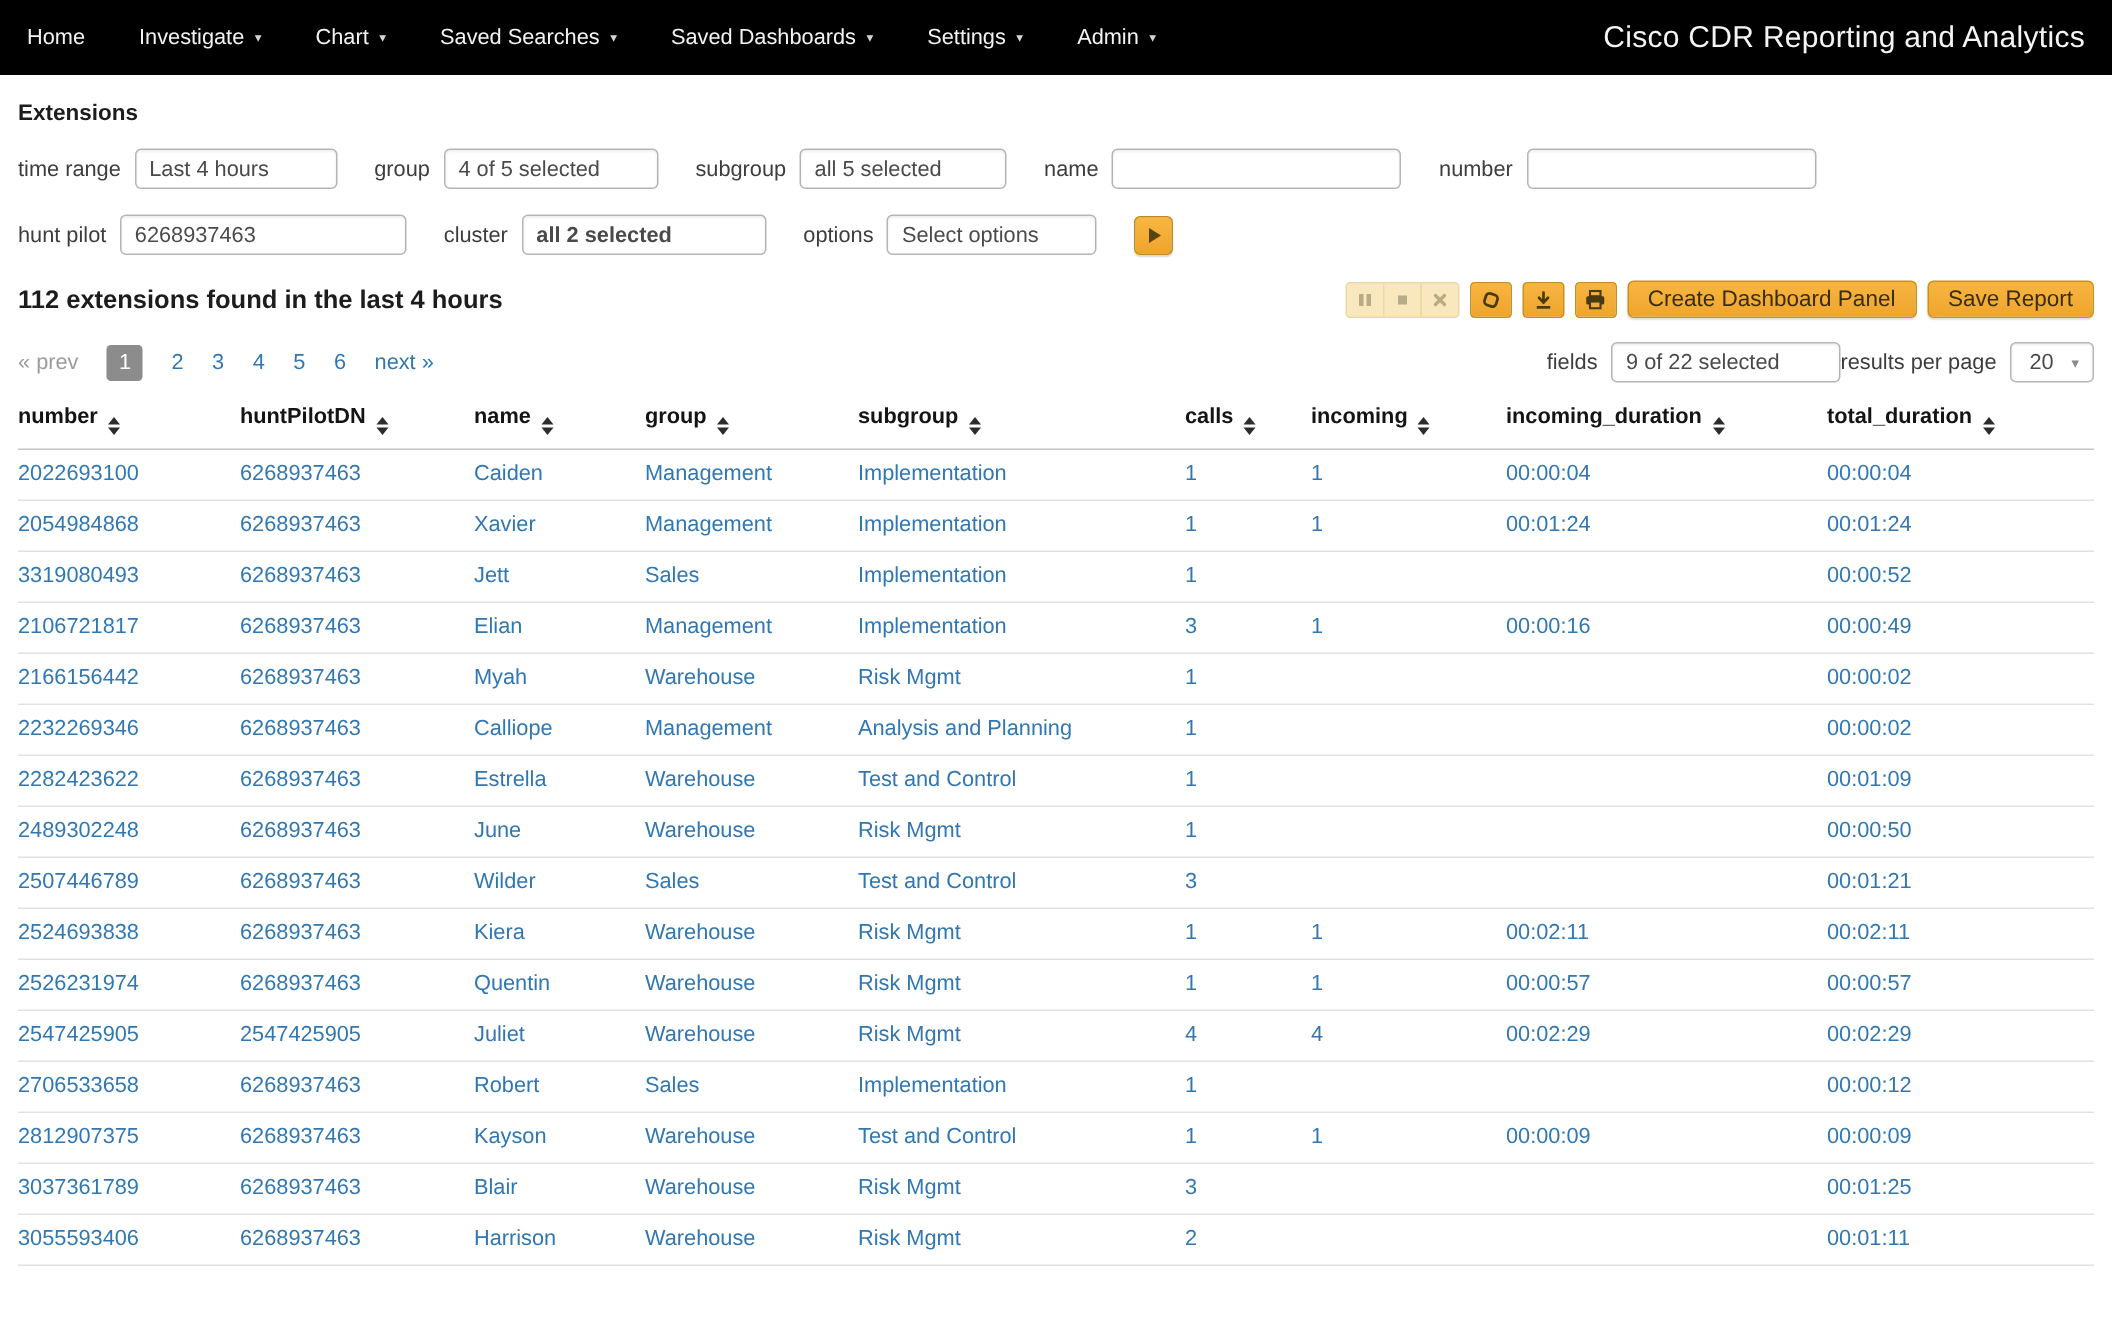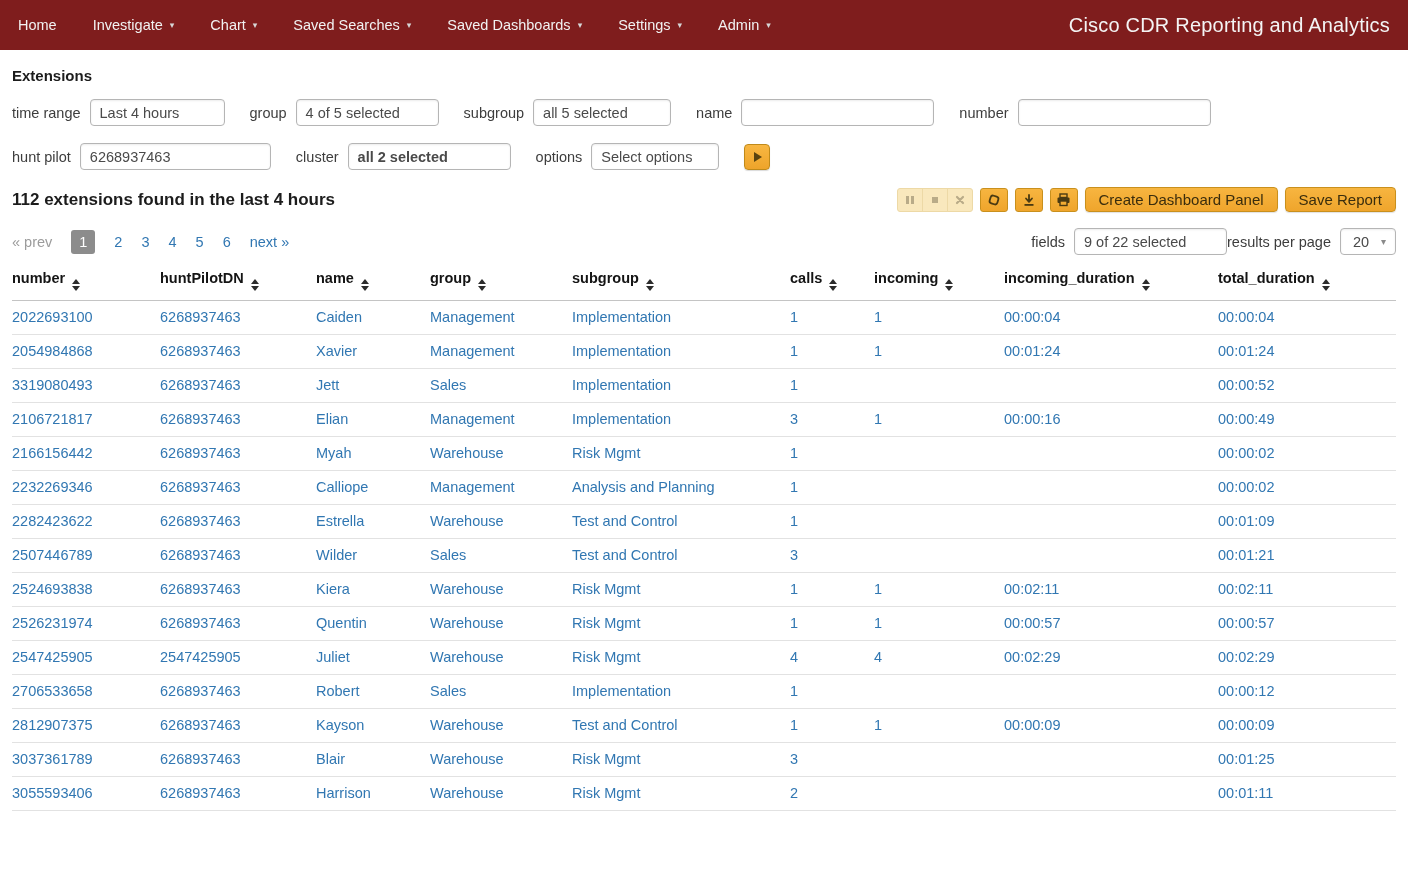--- a/index.html
+++ b/index.html
@@ -5,21 +5,21 @@
   * { box-sizing: border-box; }
   html,body { margin:0; padding:0; }
   body {
     width:1408px; height:885px; overflow:hidden;
     background:#ffffff;
     font-family:"Liberation Sans", sans-serif;
     -webkit-font-smoothing:antialiased;
   }
   
   .navbar {
-    height:50px; background:#7f1d1d; display:flex; align-items:center;
+    height:50px; background:#000000; display:flex; align-items:center;
     padding:0 18px;
   }
   .nav-item {
     color:#f2f2f2; font-size:14.5px; margin-right:36px;
     display:flex; align-items:center; gap:7px; cursor:pointer; white-space:nowrap;
   }
   .nav-caret { font-size:9px; color:#d6d6d6; line-height:1; }
   .app-title { margin-left:auto; color:#f4f4f4; font-size:20px; letter-spacing:.2px; }
 
   
@@ -35,21 +35,21 @@
     display:flex; align-items:center; padding:0 9px;
     font-size:14.5px; color:#4a4a4a; overflow:hidden; white-space:nowrap;
   }
   .row1 .field:nth-child(1) .fbox { width:135px; }
   .row1 .field:nth-child(2) .fbox { width:143px; }
   .row1 .field:nth-child(3) .fbox { width:138px; }
   .row1 .field:nth-child(4) .fbox { width:193px; }
   .row1 .field:nth-child(5) .fbox { width:193px; }
   .row2 .field:nth-child(1) .fbox { width:191px; }
   .row2 .field:nth-child(2) .fbox { width:163px;font-weight:bold; }
-  .row2 .field:nth-child(3) .fbox { width:128px; }
+  .row2 .field:nth-child(3) .fbox { width:140px; }
 
   .run-btn {
     width:26px; height:26px; border-radius:4px; cursor:pointer;
     background:linear-gradient(#f8b742,#eea42a); border:1px solid #c08a1a;
     display:flex; align-items:center; justify-content:center;
     box-shadow:0 1px 1px rgba(0,0,0,.15);
   }
   .run-tri { width:0; height:0; border-left:8px solid #59430f;
     border-top:5px solid transparent; border-bottom:5px solid transparent; margin-left:2px; }
 
@@ -383,20 +383,31 @@
           <td>6268937463</td>
           <td>Estrella</td>
           <td>Warehouse</td>
           <td>Test and Control</td>
           <td>1</td>
           <td></td>
           <td></td>
           <td>00:01:09</td>
         </tr>
         <tr>
+          <td>2489302248</td>
+          <td>6268937463</td>
+          <td>June</td>
+          <td>Warehouse</td>
+          <td>Risk Mgmt</td>
+          <td>1</td>
+          <td></td>
+          <td></td>
+          <td>00:00:50</td>
+        </tr>
+        <tr>
           <td>2507446789</td>
           <td>6268937463</td>
           <td>Wilder</td>
           <td>Sales</td>
           <td>Test and Control</td>
           <td>3</td>
           <td></td>
           <td></td>
           <td>00:01:21</td>
         </tr>

